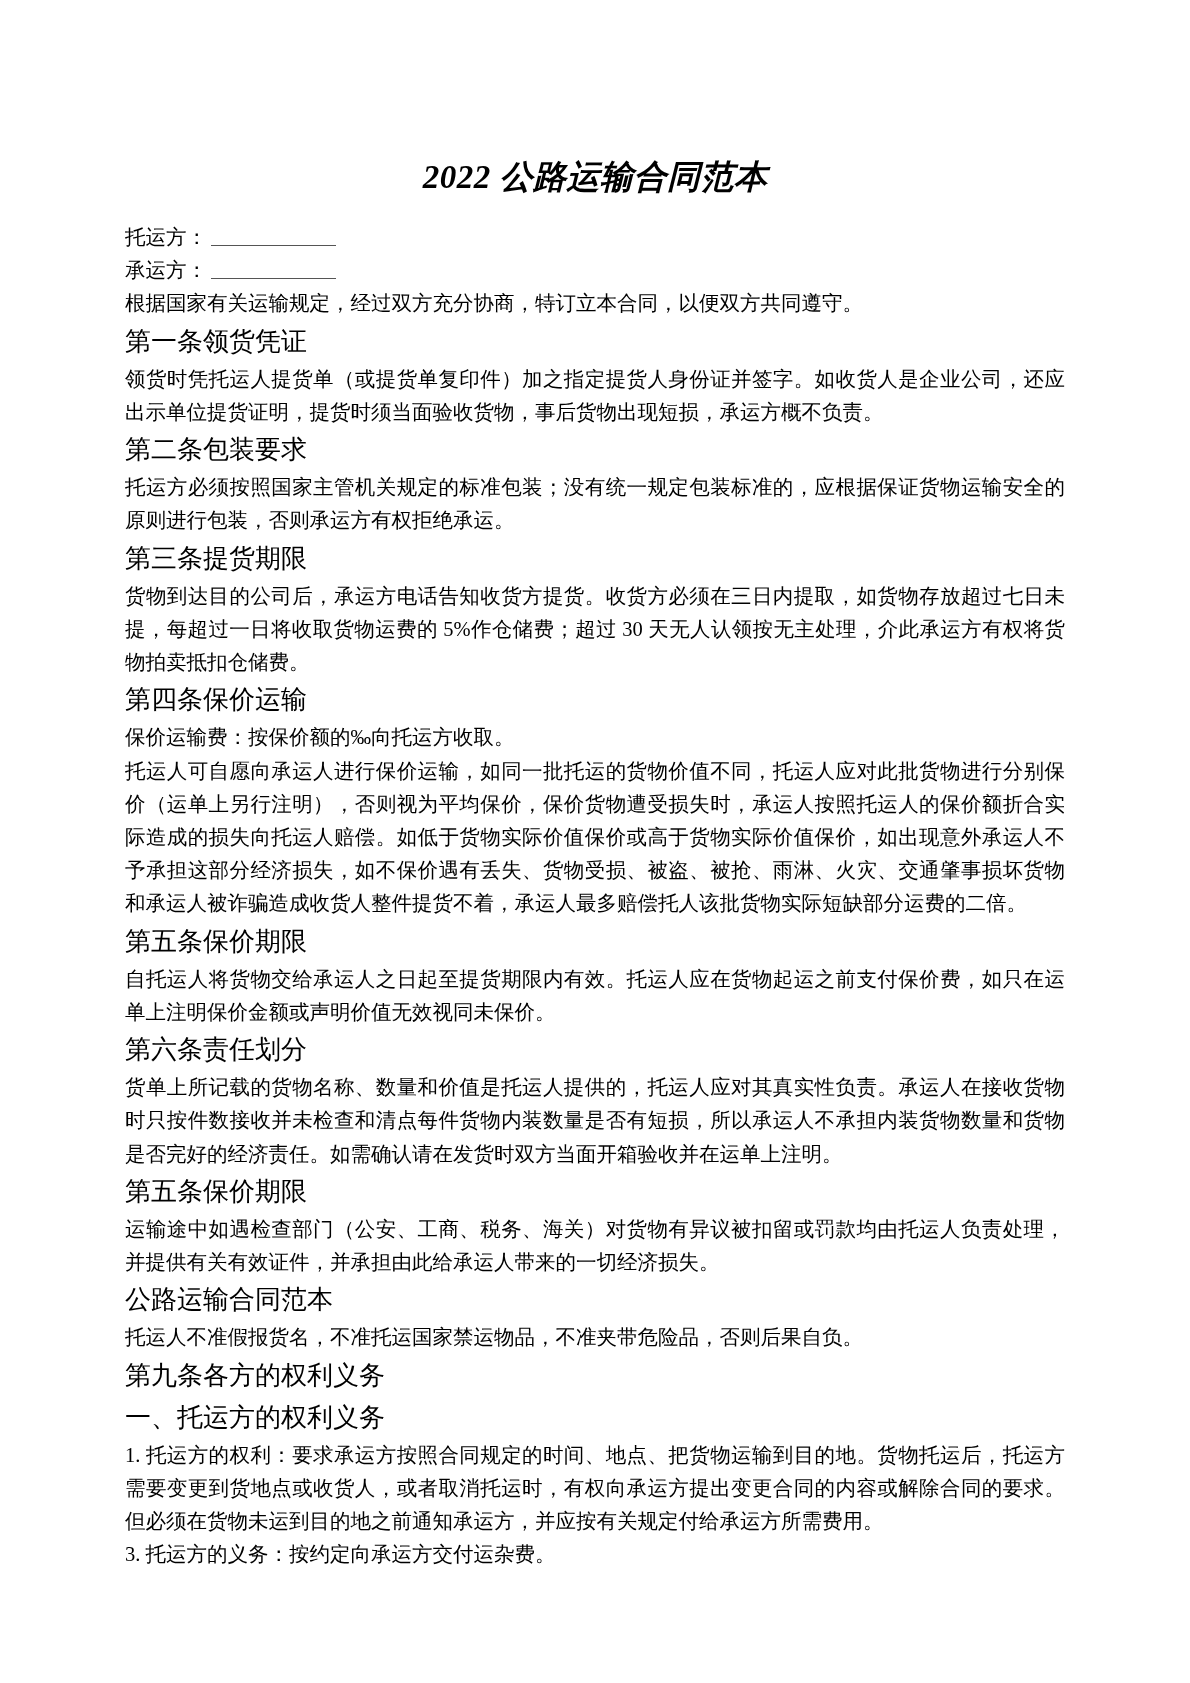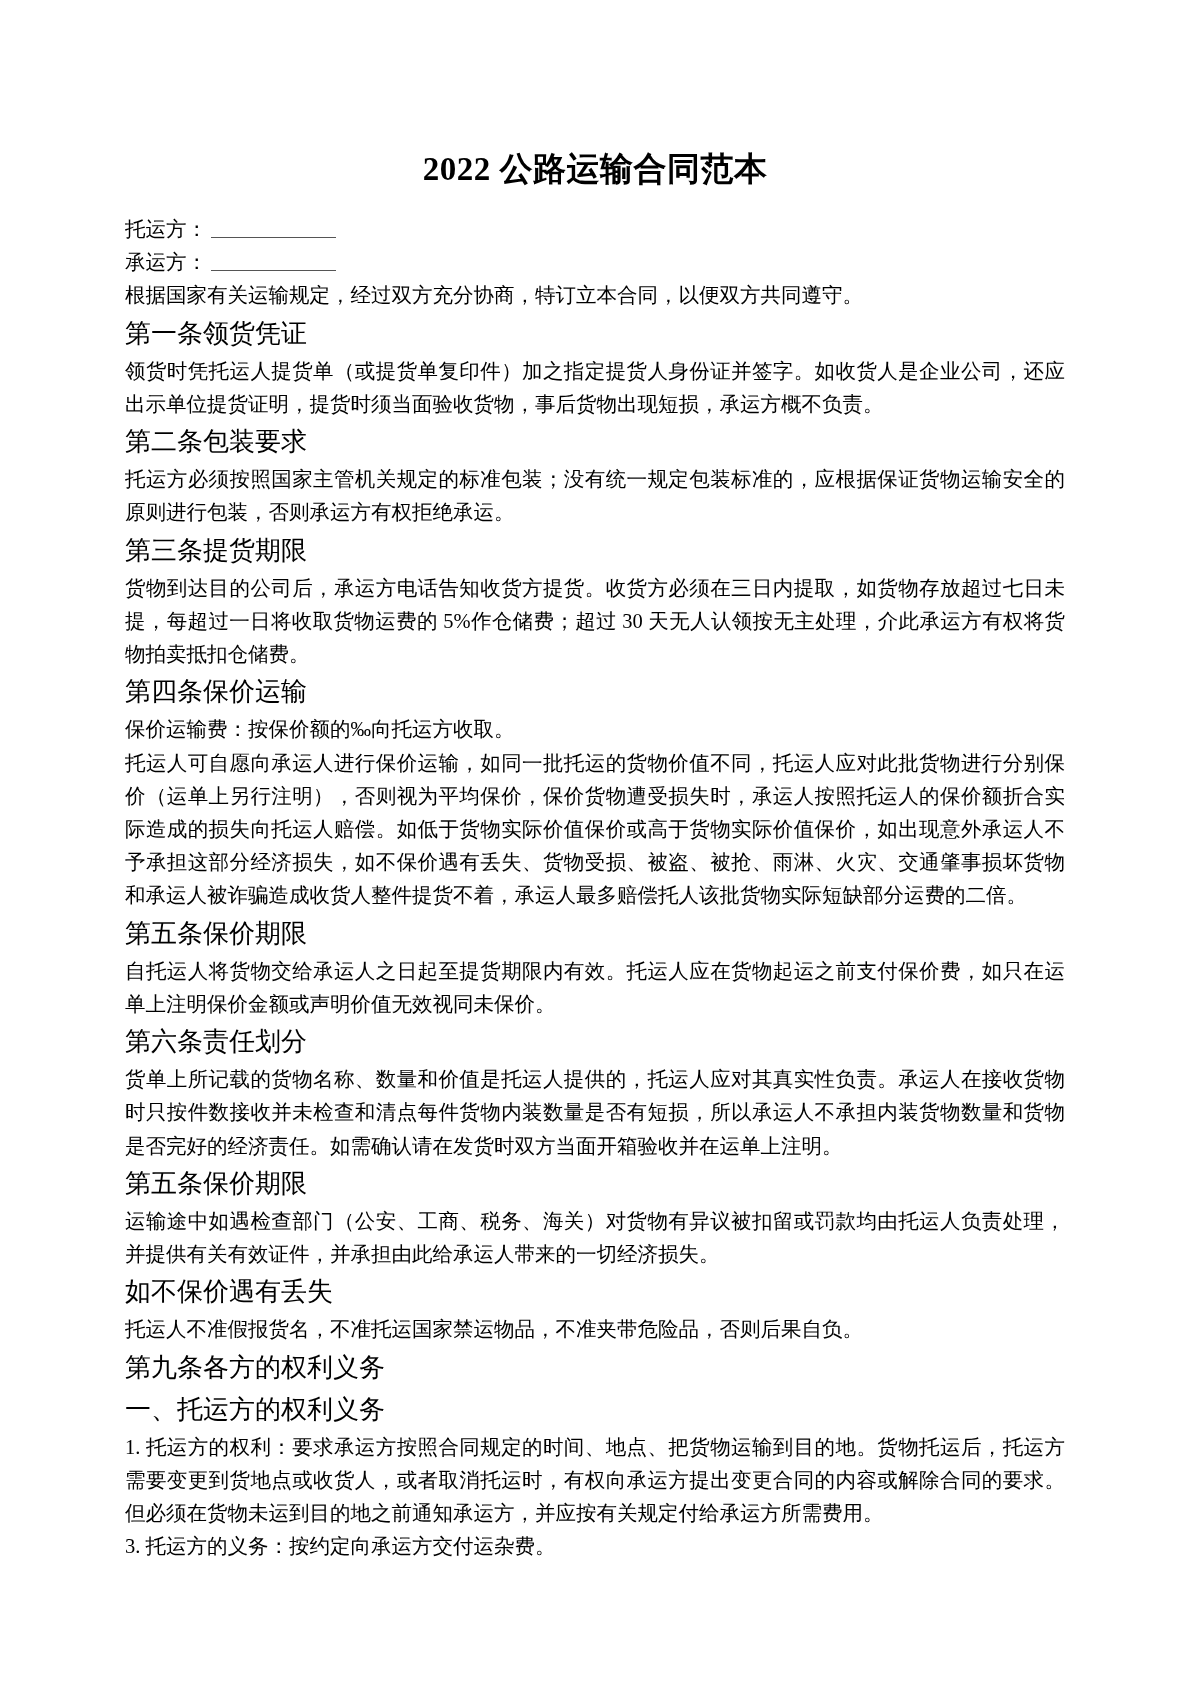--- a/index.html
+++ b/index.html
@@ -19,22 +19,23 @@
     min-height: 1683px;
     box-sizing: border-box;
     padding: 128px 125px 60px 125px;
     background: #ffffff;
   }
   .doc-title {
     text-align: center;
     font-size: 33px;
     font-weight: bold;
     letter-spacing: 0.5px;
-    margin: 20px 0 22px 0;
+    margin: 28px 0 22px 0;
     line-height: 1.3;
+    font-style: italic;
   }
   .body-text {
     font-size: 20.5px;
     line-height: 1.62;
     text-align: justify;
     text-justify: inter-ideograph;
   }
   .para {
     margin: 0;
     padding: 0;
@@ -77,21 +78,21 @@
     <p class="para">货物到达目的公司后，承运方电话告知收货方提货。收货方必须在三日内提取，如货物存放超过七日未提，每超过一日将收取货物运费的 5%作仓储费；超过 30 天无人认领按无主处理，介此承运方有权将货物拍卖抵扣仓储费。</p>
     <p class="heading">第四条保价运输</p>
     <p class="para">保价运输费：按保价额的‰向托运方收取。</p>
     <p class="para">托运人可自愿向承运人进行保价运输，如同一批托运的货物价值不同，托运人应对此批货物进行分别保价（运单上另行注明），否则视为平均保价，保价货物遭受损失时，承运人按照托运人的保价额折合实际造成的损失向托运人赔偿。如低于货物实际价值保价或高于货物实际价值保价，如出现意外承运人不予承担这部分经济损失，如不保价遇有丢失、货物受损、被盗、被抢、雨淋、火灾、交通肇事损坏货物和承运人被诈骗造成收货人整件提货不着，承运人最多赔偿托人该批货物实际短缺部分运费的二倍。</p>
     <p class="heading">第五条保价期限</p>
     <p class="para">自托运人将货物交给承运人之日起至提货期限内有效。托运人应在货物起运之前支付保价费，如只在运单上注明保价金额或声明价值无效视同未保价。</p>
     <p class="heading">第六条责任划分</p>
     <p class="para">货单上所记载的货物名称、数量和价值是托运人提供的，托运人应对其真实性负责。承运人在接收货物时只按件数接收并未检查和清点每件货物内装数量是否有短损，所以承运人不承担内装货物数量和货物是否完好的经济责任。如需确认请在发货时双方当面开箱验收并在运单上注明。</p>
     <p class="heading">第五条保价期限</p>
     <p class="para">运输途中如遇检查部门（公安、工商、税务、海关）对货物有异议被扣留或罚款均由托运人负责处理，并提供有关有效证件，并承担由此给承运人带来的一切经济损失。</p>
-    <p class="heading">如不保价遇有丢失</p>
+    <p class="heading">公路运输合同范本</p>
     <p class="para">托运人不准假报货名，不准托运国家禁运物品，不准夹带危险品，否则后果自负。</p>
     <p class="heading">第九条各方的权利义务</p>
     <p class="heading">一、托运方的权利义务</p>
     <p class="para">1. 托运方的权利：要求承运方按照合同规定的时间、地点、把货物运输到目的地。货物托运后，托运方需要变更到货地点或收货人，或者取消托运时，有权向承运方提出变更合同的内容或解除合同的要求。但必须在货物未运到目的地之前通知承运方，并应按有关规定付给承运方所需费用。</p>
     <p class="para">3. 托运方的义务：按约定向承运方交付运杂费。</p>
 
   </div>
 </div>
 
 </body></html>

